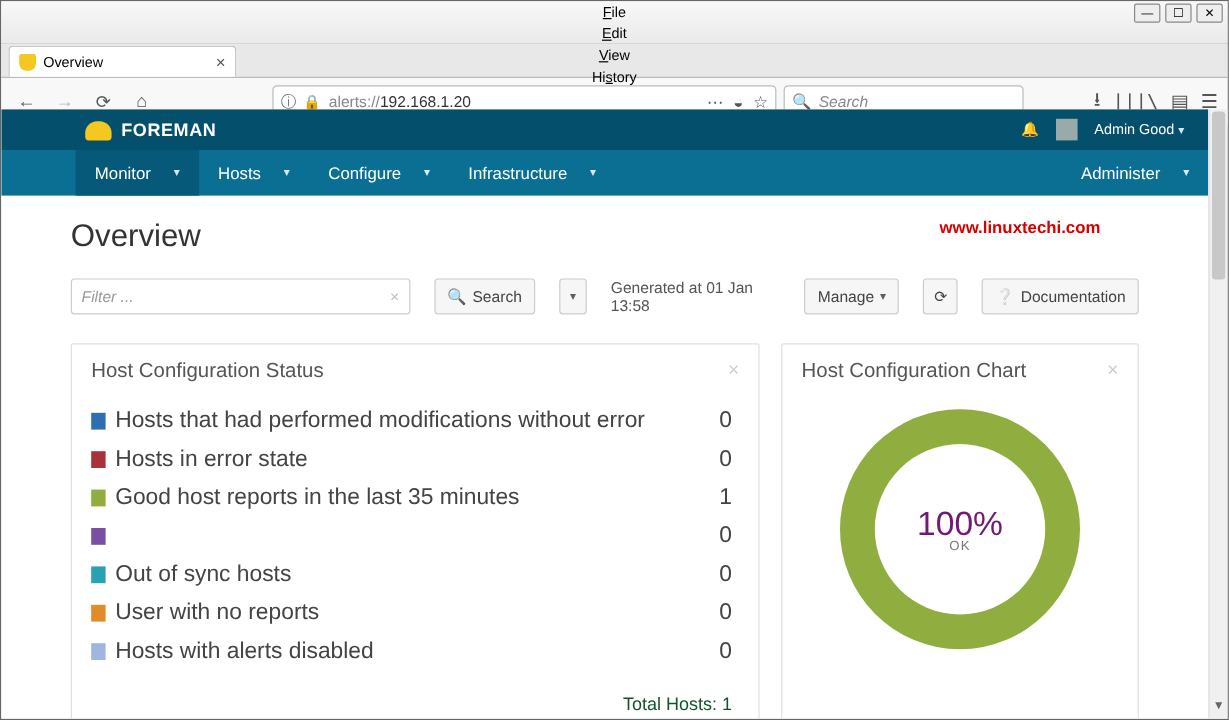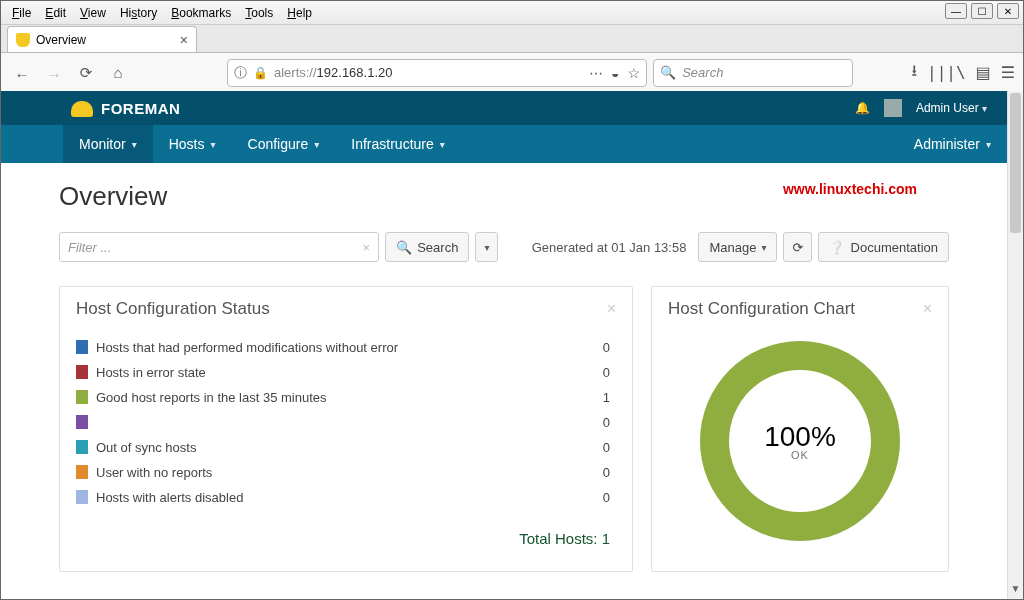--- a/index.html
+++ b/index.html
@@ -1,20 +1,20 @@
 <!DOCTYPE html>
 <html><head>
 <meta charset="utf-8">
 <style>
   * { box-sizing: border-box; margin: 0; padding: 0; }
   body { font-family: "Segoe UI", Arial, sans-serif; font-size: 13px; background:#f0f0f0; }
   
   
   .os-window { width:1024px; height:600px; background:#fff; border:1px solid #666; position:relative; overflow:hidden; }
-  .menubar { display:flex; align-items:center; height:24px; background:linear-gradient(#f8f8f8,#eaeaea); border-bottom:1px solid #ccc; padding:0 4px; font-size:12px; }
+  .menubar { display:flex; align-items:center; height:36px; background:linear-gradient(#f8f8f8,#eaeaea); border-bottom:1px solid #ccc; padding:0 4px; font-size:12px;flex-direction:column; }
   .menubar span { padding:2px 7px; cursor:default; }
   .menubar span u { text-decoration:underline; }
   .win-controls { position:absolute; right:4px; top:2px; display:flex; gap:4px;}
   .win-controls div { width:22px; height:16px; border:1px solid #888; background:#eee; display:flex; align-items:center; justify-content:center; font-size:10px; border-radius:2px;}
   
   
   .tabstrip { height:28px; background:#e8e8e8; display:flex; align-items:flex-end; border-bottom:1px solid #bbb; padding-left:6px;}
   .tab { background:#fff; border:1px solid #bbb; border-bottom:none; height:26px; min-width:190px; display:flex; align-items:center; padding:0 8px; border-top-left-radius:4px; border-top-right-radius:4px; gap:6px; font-size:12px;}
   .tab .favicon { width:14px; height:14px; background:#f4c820; border-radius:2px 2px 6px 6px; }
   .tab .closex { margin-left:auto; font-size:14px; color:#555;}
@@ -39,52 +39,52 @@
   
   
   .app { height:100%; display:flex; flex-direction:column; background:#fff;}
   .app-bar { background:#04506c; color:#fff; height:34px; display:flex; align-items:center; padding:0 20px 0 70px;}
   .brand { display:flex; align-items:flex-end; gap:8px; font-weight:600; font-size:15px; letter-spacing:0.5px;}
   .brand .helmet { width:22px; height:16px; background:#f4c820; border-radius:10px 10px 3px 3px; position:relative;}
   .app-bar .right { margin-left:auto; display:flex; align-items:center; gap:14px; font-size:12px;}
   .avatar { width:18px; height:18px; background:#9aa; display:inline-block;}
   
   .nav-bar { background:#0a6f93; color:#fff; height:38px; display:flex; align-items:stretch; padding:0 0 0 62px;}
-  .nav-item { display:flex; align-items:center; padding:0 16px; gap:6px; font-size:14px; cursor:pointer;}
+  .nav-item { display:flex; align-items:center; padding:0 16px; gap:19px; font-size:14px; cursor:pointer;}
   .nav-item.active { background:#07597a; }
   .chev { font-size:10px; opacity:.85;}
   .nav-spacer{flex:1}
   
   .page { flex:1; padding:18px 58px; overflow:hidden; position:relative;}
   .page h1 { font-size:26px; font-weight:400; color:#333;}
   .watermark { position:absolute; right:90px; top:18px; color:#d60000; font-weight:700; font-size:14px;}
   
-  .controls-row { display:flex; align-items:center; margin-top:20px; gap:6px;}
+  .controls-row { display:flex; align-items:center; margin-top:20px; gap:20px;}
   .filter { width:320px; height:30px; border:1px solid #ccc; border-radius:3px; padding:0 8px; font-style:italic; color:#999; display:flex; align-items:center; font-size:13px;}
   .filter .x { margin-left:auto; font-style:normal; color:#bbb;}
   .btn { height:30px; border:1px solid #ccc; background:#f6f6f6; border-radius:3px; display:flex; align-items:center; padding:0 10px; font-size:13px; gap:5px; color:#444;}
   .btn.sm{padding:0 8px;}
   .gen-text { font-size:13px; color:#555; margin-left:auto; margin-right:6px;}
   
   .panels { display:flex; gap:18px; margin-top:24px;}
   .panel { border:1px solid #e0e0e0; border-radius:2px; }
   .panel.left { flex:0 0 574px;}
   .panel.right { flex:1;}
   .panel-head { padding:12px 16px; font-size:17px; color:#555; display:flex; align-items:center;}
   .panel-head .px { margin-left:auto; color:#ccc; font-size:16px;}
   .status-list { padding:4px 16px 12px;}
-  .status-row { display:flex; align-items:flex-start; padding:5px 0; font-size:13px; color:#444;}
+  .status-row { display:flex; align-items:center; padding:5px 0; font-size:19px; color:#444;}
   .swatch { width:12px; height:14px; margin-right:8px;}
   .status-row .val { margin-left:auto; padding-right:6px;}
   .total { text-align:right; padding:8px 22px 14px; font-size:15px; color:#14532d;}
   
   .donut-wrap { display:flex; align-items:center; justify-content:center; padding:10px 0 30px;}
   .donut { width:200px; height:200px; border-radius:50%; background:#8fae3f; display:flex; align-items:center; justify-content:center;}
   .donut-inner { width:142px; height:142px; border-radius:50%; background:#fff; display:flex; flex-direction:column; align-items:center; justify-content:center;}
-  .donut-inner .pct { font-size:28px; color:#000000; font-weight:300;}
+  .donut-inner .pct { font-size:28px; color:#701a75; font-weight:300;}
   .donut-inner .ok { font-size:11px; color:#777; margin-top:-4px; letter-spacing:1px;}
 </style>
 </head>
 <body>
 
 <div class="os-window">
   <div class="menubar">
     <span><u>F</u>ile</span>
     <span><u>E</u>dit</span>
     <span><u>V</u>iew</span>
@@ -138,21 +138,21 @@
     <div class="content">
       <div class="app">
         <div class="app-bar">
           <div class="brand">
             <span class="helmet"></span>
             <span>FOREMAN</span>
           </div>
           <div class="right">
             <span>🔔</span>
             <span class="avatar"></span>
-            <span><span>Admin User</span> <span class="chev">▾</span></span>
+            <span><span>Admin Good</span> <span class="chev">▾</span></span>
           </div>
         </div>
         <div class="nav-bar">
           <div class="nav-item active">
               <span>Monitor</span>
               <span class="chev">▾</span>
             </div>
           <div class="nav-item">
               <span>Hosts</span>
               <span class="chev">▾</span>

